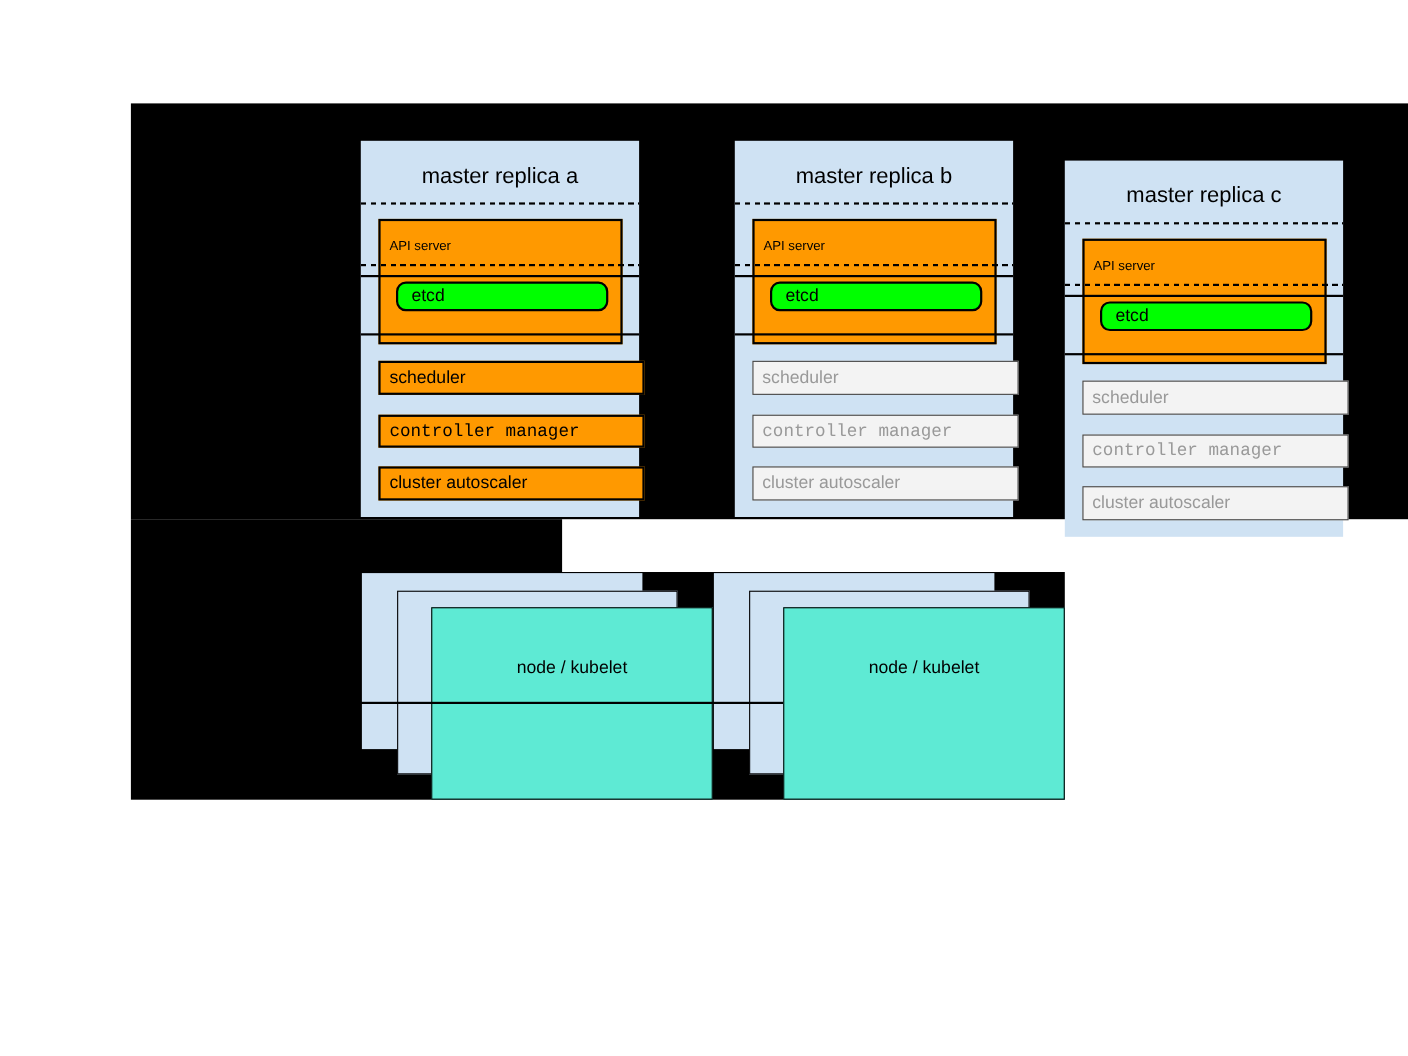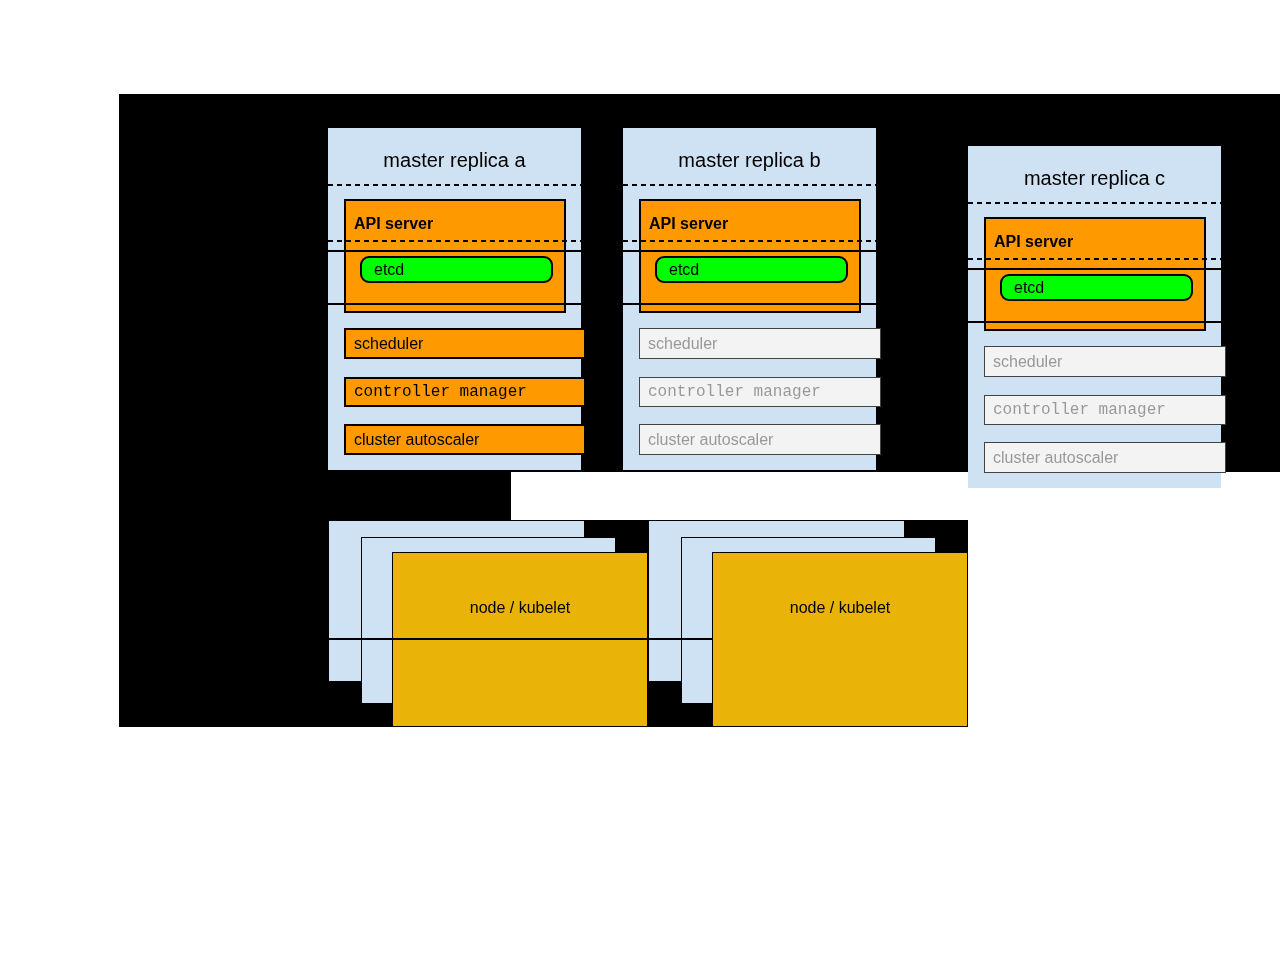--- a/index.html
+++ b/index.html
@@ -10,56 +10,56 @@
   
   .black { position: absolute; background: #000; }
   #black-top    { left: 119px; top:  94px; width: 1161px; height: 378px; }
   #black-left   { left: 119px; top: 472px; width:  392px; height:  48px; }
   #black-bottom { left: 119px; top: 520px; width:  849px; height: 207px; }
 
   
   .master { position: absolute; top: 128px; width: 253px; height: 342px;
             background: #cfe2f3; }
   .m-a { left: 328px; }
-  .m-b { left: 623px; padding-left: 12px; }
+  .m-b { left: 668px; padding-left: 12px; }
   .m-c { left: 968px; margin-top: 18px; }
 
   .m-title { position: absolute; top: 23px; left: 0; width: 100%;
              text-align: center; font-size: 20px; line-height: 19px; }
 
   .hline { position: absolute; left: 0; width: 100%; height: 2px; }
   .hline.dashed { background: repeating-linear-gradient(90deg, #000 0 5px, transparent 5px 9px); }
   .hline.solid  { background: #000; }
   .l1 { top:  56px; }
   .l2 { top: 112px; }
   .l3 { top: 122px; }
   .l4 { top: 175px; }
 
   .api-wrap { position: absolute; left: 16px; top: 71px; width: 222px; height: 114px;
               background: #ff9900; border: 2px solid #000; }
-  .api-label { position: absolute; top: 13px; left: 8px; font-size: 16px; line-height: 19px; font-weight: bold; }
+  .api-label { position: absolute; top: 13px; left: 8px; font-size: 12px; line-height: 19px; }
 
   .etcd { position: absolute; left: 14px; top: 55px; width: 193px; height: 27px;
           background: #00ff00; border: 2px solid #000; border-radius: 9px;
           display: flex; align-items: center; padding-left: 12px; font-size: 16px; }
 
   .comp { position: absolute; left: 16px; width: 242px;
           background: #ff9900; border: 2px solid #000;
           display: flex; align-items: center; padding-left: 8px; font-size: 16px; }
   .c1 { top: 200px; height: 31px; }
   .c2 { top: 249px; height: 30px; font-family: Liberation Mono, monospace; }
   .c3 { top: 296px; height: 31px; }
 
   .master.inactive .comp { background: #f3f3f3; border: 1px solid #434343; color: #999999; }
 
   
   .node-back  { position: absolute; width: 255px; height: 160px; background: #cfe2f3; }
   .node-mid   { position: absolute; width: 255px; height: 167px; background: #cfe2f3;
                 border: 1px solid #000; }
-  .node-front { position: absolute; width: 256px; height: 175px; background: #eab308;
+  .node-front { position: absolute; width: 256px; height: 175px; background: #5eead4;
                 border: 1px solid #000; }
   .node-label { position: absolute; top: 0; left: 0; width: 100%; height: 110px;
                 display: flex; align-items: center; justify-content: center; font-size: 16px; }
 
   #s1-back  { left: 329px; top: 521px; }
   #s1-mid   { left: 361px; top: 537px; }
   #s1-front { left: 392px; top: 552px; }
   #s2-back  { left: 649px; top: 521px; }
   #s2-mid   { left: 681px; top: 537px; }
   #s2-front { left: 712px; top: 552px; }

